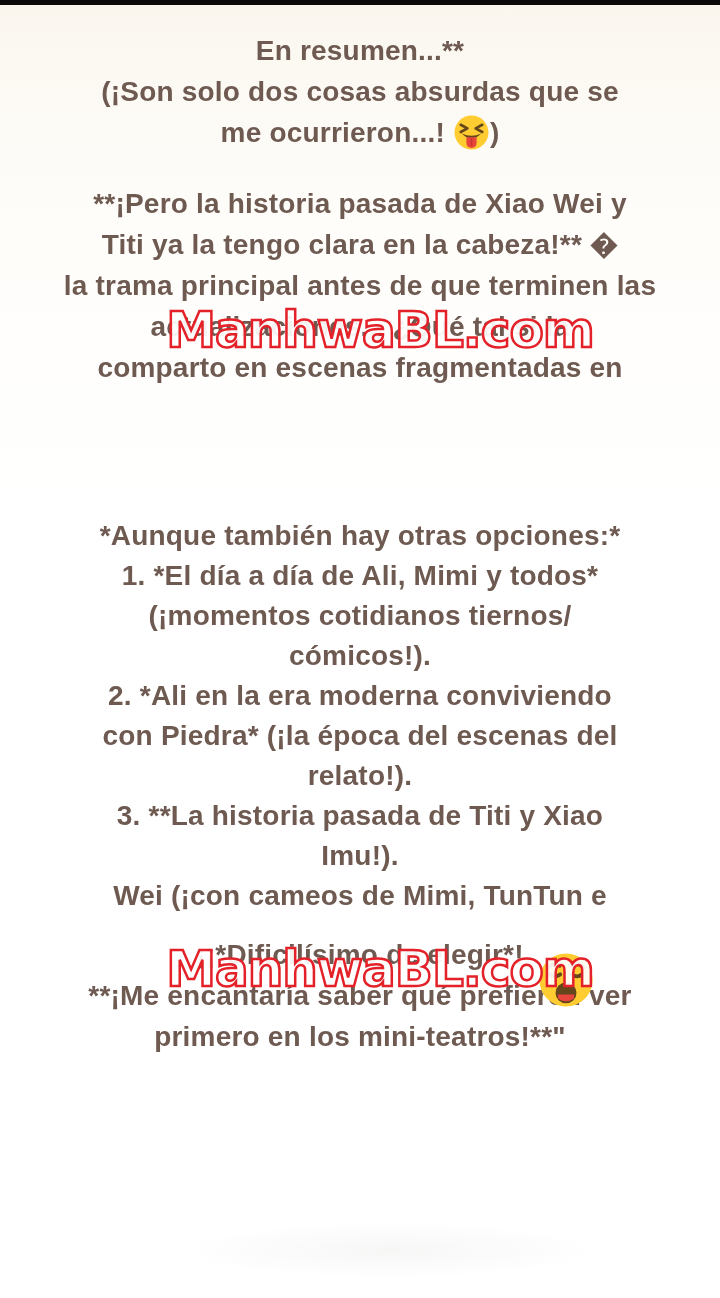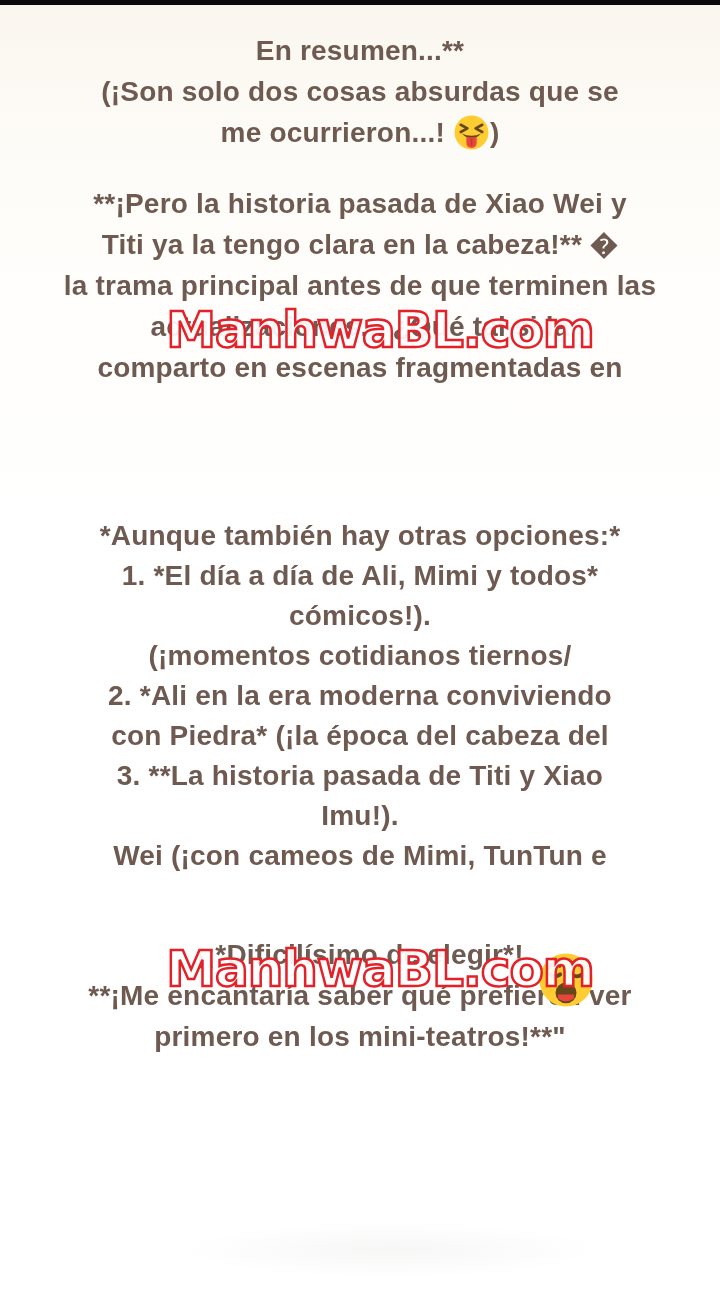--- a/index.html
+++ b/index.html
@@ -88,24 +88,25 @@
     <div>**¡Pero la historia pasada de Xiao Wei y</div>
     <div>Titi ya la tengo clara en la cabeza!** �</div>
     <div>la trama principal antes de que terminen las</div>
     <div>actualizaciones... ¿Qué tal si la</div>
     <div>comparto en escenas fragmentadas en</div>
   </div>
 
   <div class="para para-options">
     <div>*Aunque también hay otras opciones:*</div>
     <div>1. *El día a día de Ali, Mimi y todos*</div>
+    <div>(¡momentos cotidianos tiernos/</div>
     <div>cómicos!).</div>
-    <div>(¡momentos cotidianos tiernos/</div>
     <div>2. *Ali en la era moderna conviviendo</div>
-    <div>con Piedra* (¡la época del cabeza del</div>
+    <div>con Piedra* (¡la época del escenas del</div>
+    <div>relato!).</div>
     <div>3. **La historia pasada de Titi y Xiao</div>
     <div>Imu!).</div>
     <div>Wei (¡con cameos de Mimi, TunTun e</div>
   </div>
 
   <div class="para para-closing">
     <div>¡¡*Dificilísimo de elegir*! </div>
     <div>**¡Me encantaría saber qué prefieren ver</div>
     <div>primero en los mini-teatros!**"</div>
   </div>

